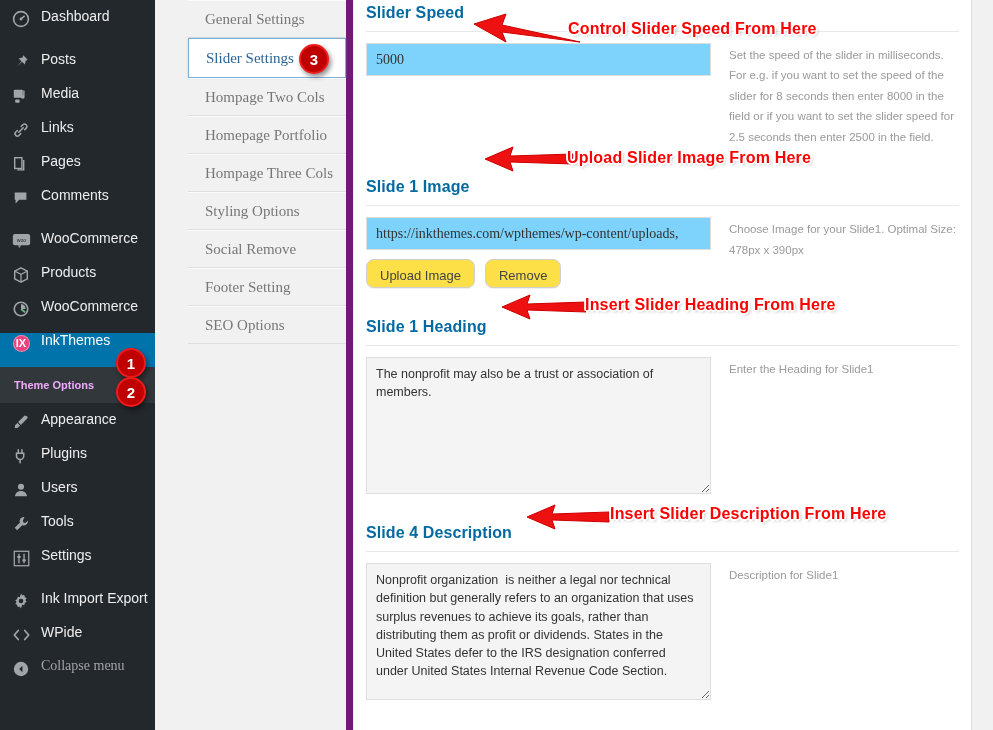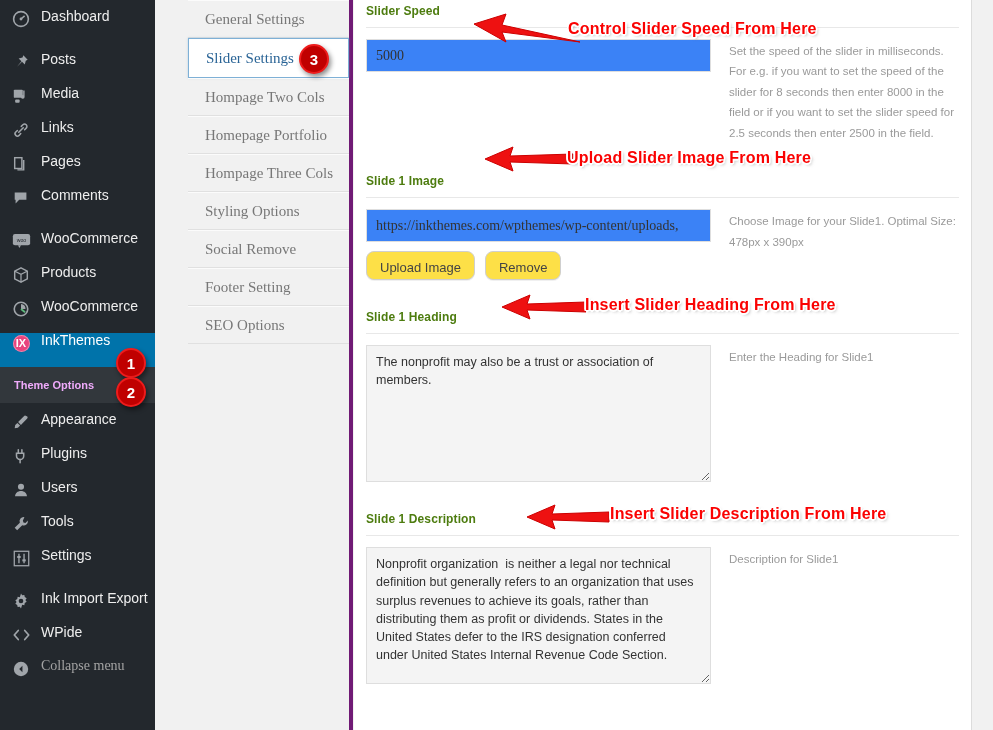--- a/index.html
+++ b/index.html
@@ -69,21 +69,21 @@
   #gutter {
     position: absolute; left: 155px; top: 0;
     width: 33px; height: 730px; background: #f1f1f1;
   }
 
   
   #tabs-col {
     position: absolute; left: 188px; top: 0;
     width: 165px; height: 730px;
     background: #f1f1f1;
-    border-right: 4px solid #701a75;
+    border-right: 7px solid #701a75;
   }
   .tab {
     height: 38px;
     display: flex; align-items: center;
     padding-left: 17px;
     font-family: "Liberation Serif", serif;
     font-size: 15px; color: #777;
     border-bottom: 1px solid #e0e0e0;
     border-top: 1px solid #fbfbfb;
     cursor: pointer; position: relative;
@@ -104,38 +104,38 @@
     border-right: 1px solid #dcdcdc;
     overflow: hidden;
   }
   #right-pad {
     position: absolute; left: 973px; top: 0;
     width: 20px; height: 730px; background: #f1f1f1;
   }
 
   .section { padding: 0 12px 0 12px; }
   .sec-title {
-    font-size: 12px; font-weight: bold; color: #4d7c0f;
+    font-size: 16px; font-weight: bold; color: #0369a1;
     letter-spacing: .1px;
     padding-bottom: 9px;
   }
   .sec-rule {
     border-bottom: 1px solid #e8e8e8;
     margin-bottom: 11px;
   }
   .row { display: flex; }
   .field-col { width: 345px; flex: 0 0 345px; }
   .help-col {
     flex: 1; padding-left: 18px; padding-top: 2px;
     color: #9a9a9a; font-size: 11.5px; line-height: 1.78;
   }
 
   input.txt {
     width: 345px; height: 33px;
-    background: #3b82f6;
+    background: #7dd3fc;
     border: 1px solid #dedede;
     padding: 0 9px;
     font-family: "Liberation Serif", serif;
     font-size: 14px; color: #333;
     outline: none;
   }
   textarea.ta {
     width: 345px;
     background: #f4f4f4;
     border: 1px solid #dedede;
@@ -442,21 +442,21 @@
       <div class="sec-rule"></div>
       <div class="row">
         <div class="field-col">
           <textarea class="ta" style="height: 137px;">The nonprofit may also be a trust or association of members.</textarea>
         </div>
         <div class="help-col">Enter the Heading for Slide1</div>
       </div>
     </div>
 
     <div class="section" style="padding-top:30px;">
-      <div class="sec-title">Slide 1 Description</div>
+      <div class="sec-title">Slide 4 Description</div>
       <div class="sec-rule"></div>
       <div class="row">
         <div class="field-col">
           <textarea class="ta" style="height: 137px;">Nonprofit organization  is neither a legal nor technical definition but generally refers to an organization that uses surplus revenues to achieve its goals, rather than distributing them as profit or dividends. States in the United States defer to the IRS designation conferred under United States Internal Revenue Code Section.</textarea>
         </div>
         <div class="help-col">Description for Slide1</div>
       </div>
     </div>
 
     <div class="section" style="padding-top:28px;">

